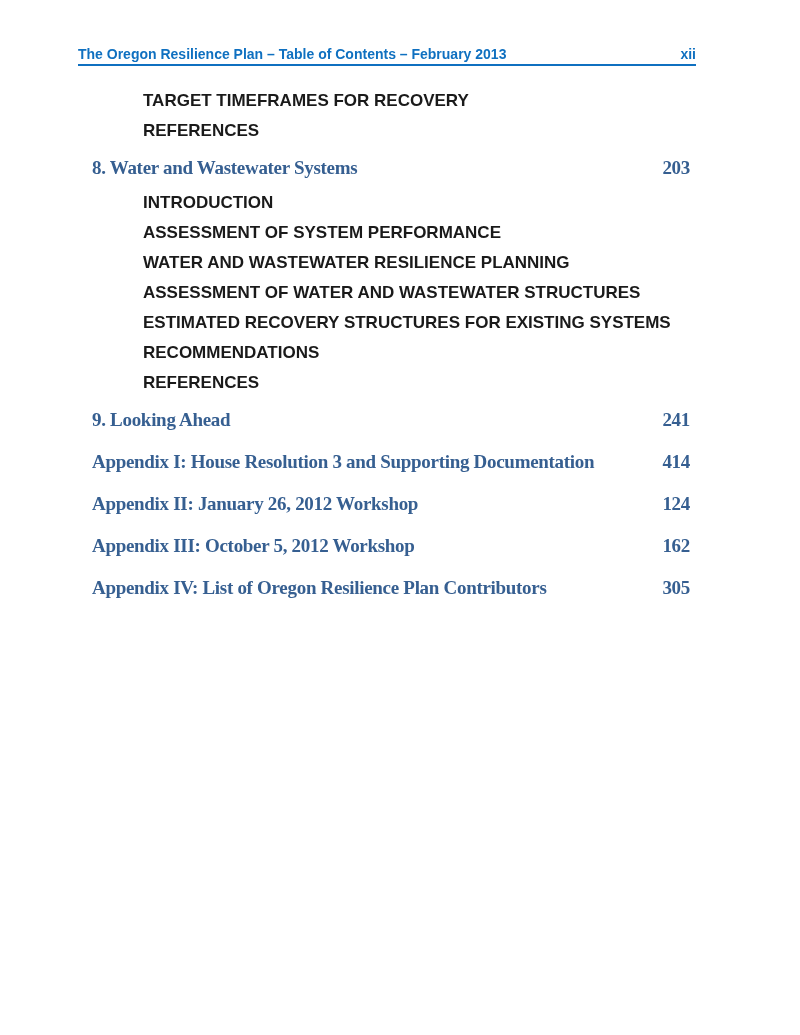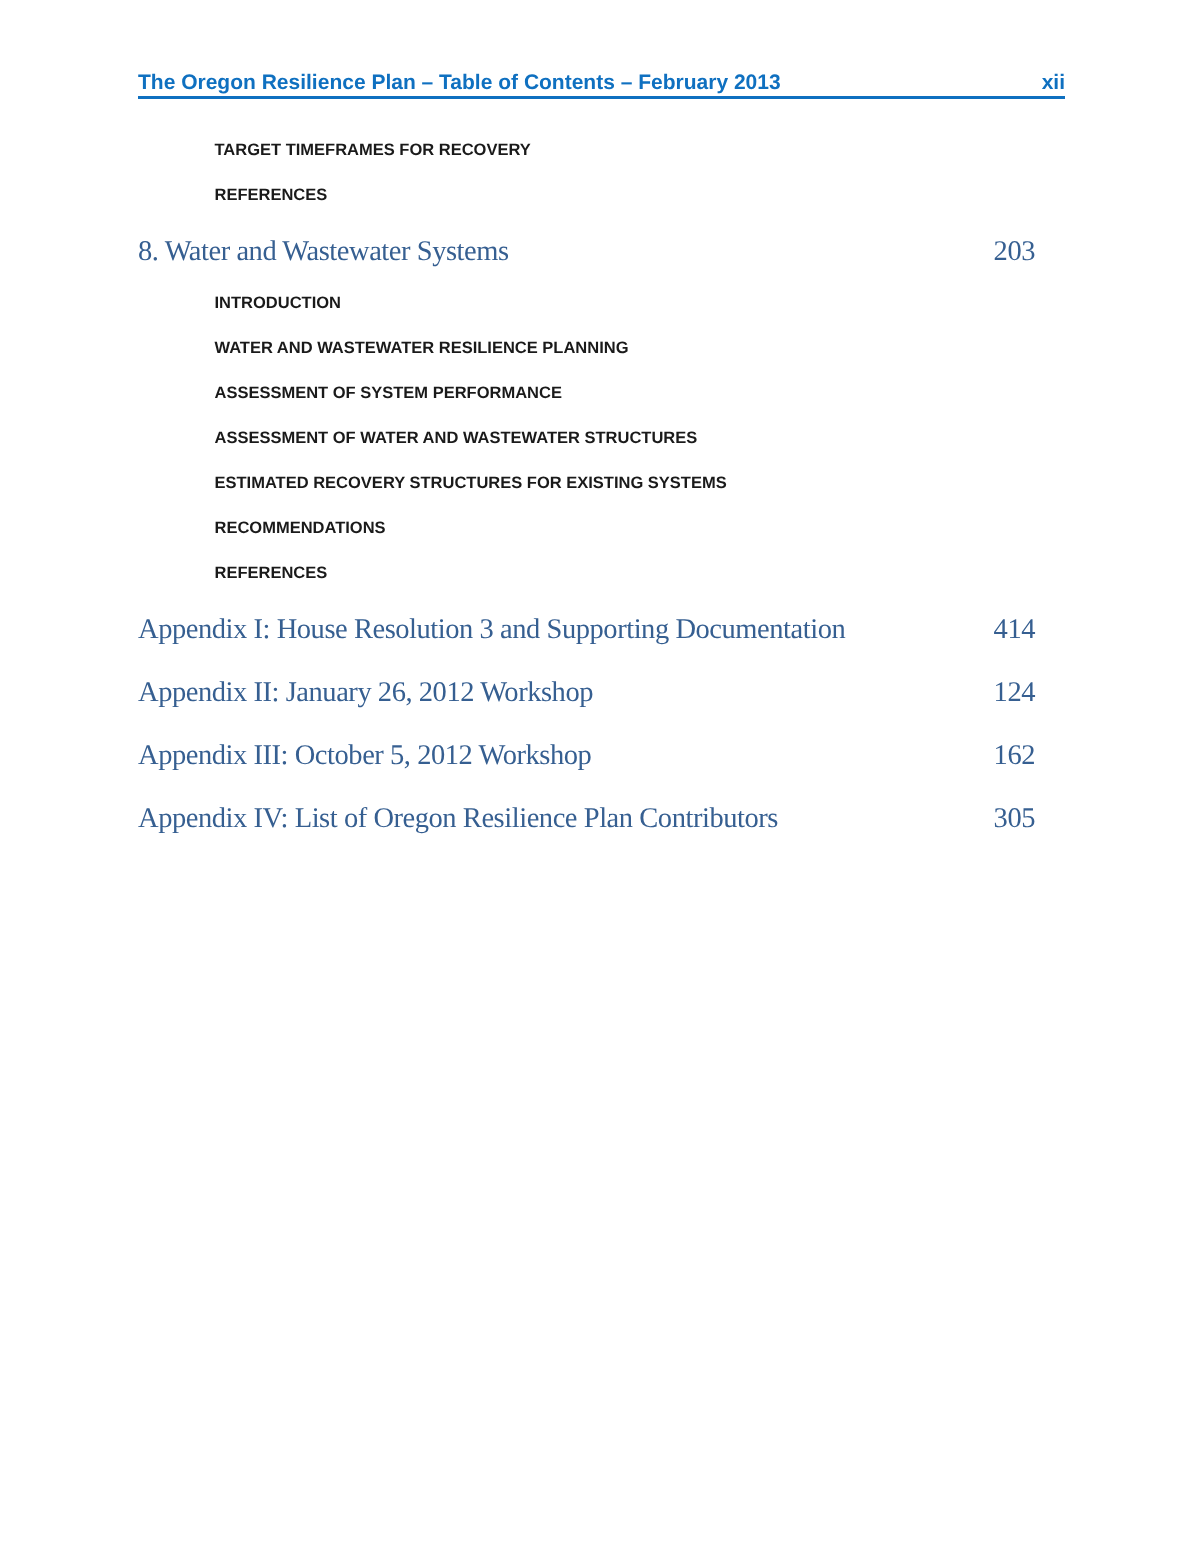--- a/index.html
+++ b/index.html
@@ -11,21 +11,21 @@
     position: relative;
     width: 800px;
     height: 1035px;
     background: #ffffff;
     overflow: hidden;
   }
 
   
   .running-header {
     position: absolute;
-    left: 92px;
+    left: 78px;
     top: 47px;
     width: 618px;
     display: flex;
     justify-content: space-between;
     align-items: flex-end;
     border-bottom: 2px solid #0f70c0;
     padding-bottom: 2px;
     font-family: "Liberation Sans", sans-serif;
     font-weight: bold;
     font-size: 14px;
@@ -41,32 +41,32 @@
     left: 92px;
     top: 94px;
     width: 598px;
     font-family: "Liberation Sans", sans-serif;
   }
   .sub-entry {
     margin-left: 51px;
     margin-bottom: 17px;
     font-family: "Liberation Sans", sans-serif;
     font-weight: bold;
-    font-size: 11px;
+    font-size: 17px;
     line-height: 13px;
     color: #1a1a1a;
     white-space: nowrap;
   }
   .chapter-entry {
     display: flex;
     justify-content: space-between;
     align-items: baseline;
     margin-bottom: 15px;
     font-family: "Liberation Serif", serif;
-    font-weight: normal;
+    font-weight: bold;
     font-size: 19px;
     line-height: 27px;
     letter-spacing: -0.3px;
     color: #365f91;
     gap: 16px;
   }
   .chapter-entry .chapter-title { white-space: nowrap; }
   .chapter-entry .chapter-page { white-space: nowrap; flex-shrink: 0; margin-left: 28px; }
 </style>
 </head>
@@ -83,27 +83,31 @@
 
     <div class="sub-entry">TARGET TIMEFRAMES FOR RECOVERY</div>
     <div class="sub-entry">REFERENCES</div>
 
     <div class="chapter-entry">
       <span class="chapter-title">8. Water and Wastewater Systems</span>
       <span class="chapter-page">203</span>
     </div>
 
     <div class="sub-entry">INTRODUCTION</div>
+    <div class="sub-entry">ASSESSMENT OF SYSTEM PERFORMANCE</div>
     <div class="sub-entry">WATER AND WASTEWATER RESILIENCE PLANNING</div>
-    <div class="sub-entry">ASSESSMENT OF SYSTEM PERFORMANCE</div>
     <div class="sub-entry">ASSESSMENT OF WATER AND WASTEWATER STRUCTURES</div>
     <div class="sub-entry">ESTIMATED RECOVERY STRUCTURES FOR EXISTING SYSTEMS</div>
     <div class="sub-entry">RECOMMENDATIONS</div>
     <div class="sub-entry">REFERENCES</div>
 
+    <div class="chapter-entry">
+      <span class="chapter-title">9. Looking Ahead</span>
+      <span class="chapter-page">241</span>
+    </div>
 
     <div class="chapter-entry">
       <span class="chapter-title">Appendix I: House Resolution 3 and Supporting Documentation</span>
       <span class="chapter-page">414</span>
     </div>
 
     <div class="chapter-entry">
       <span class="chapter-title">Appendix II: January 26, 2012 Workshop</span>
       <span class="chapter-page">124</span>
     </div>

